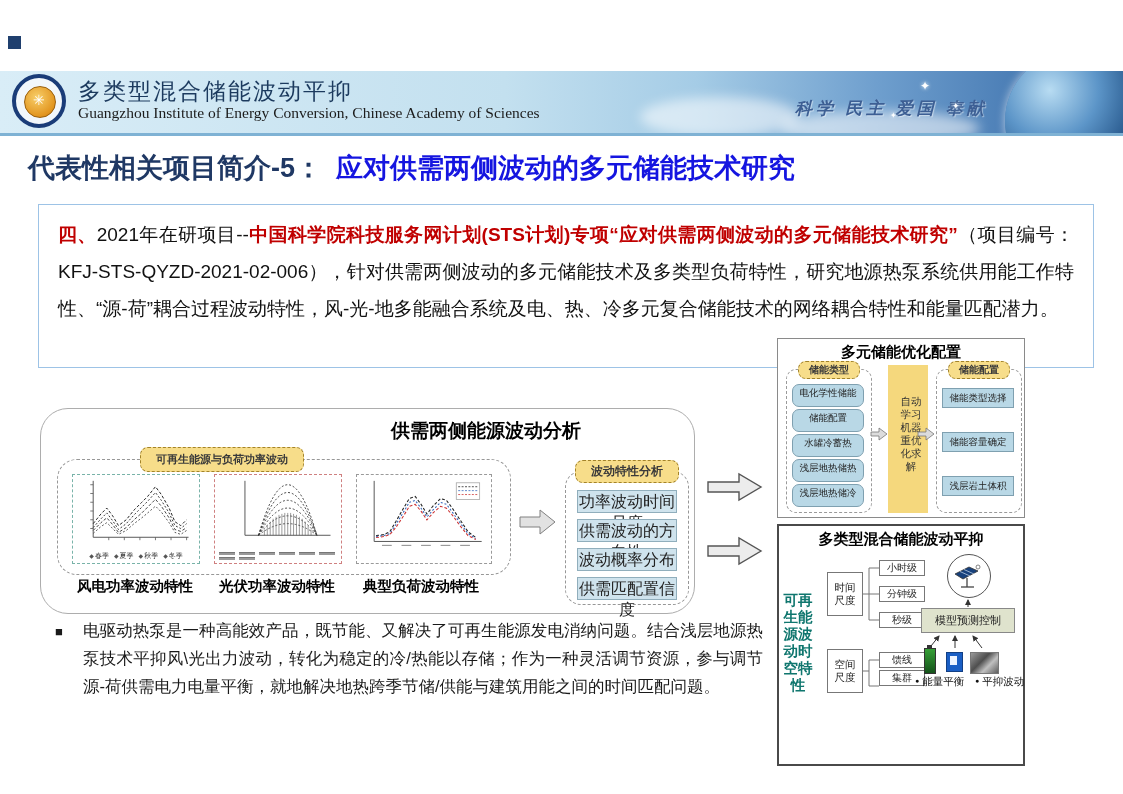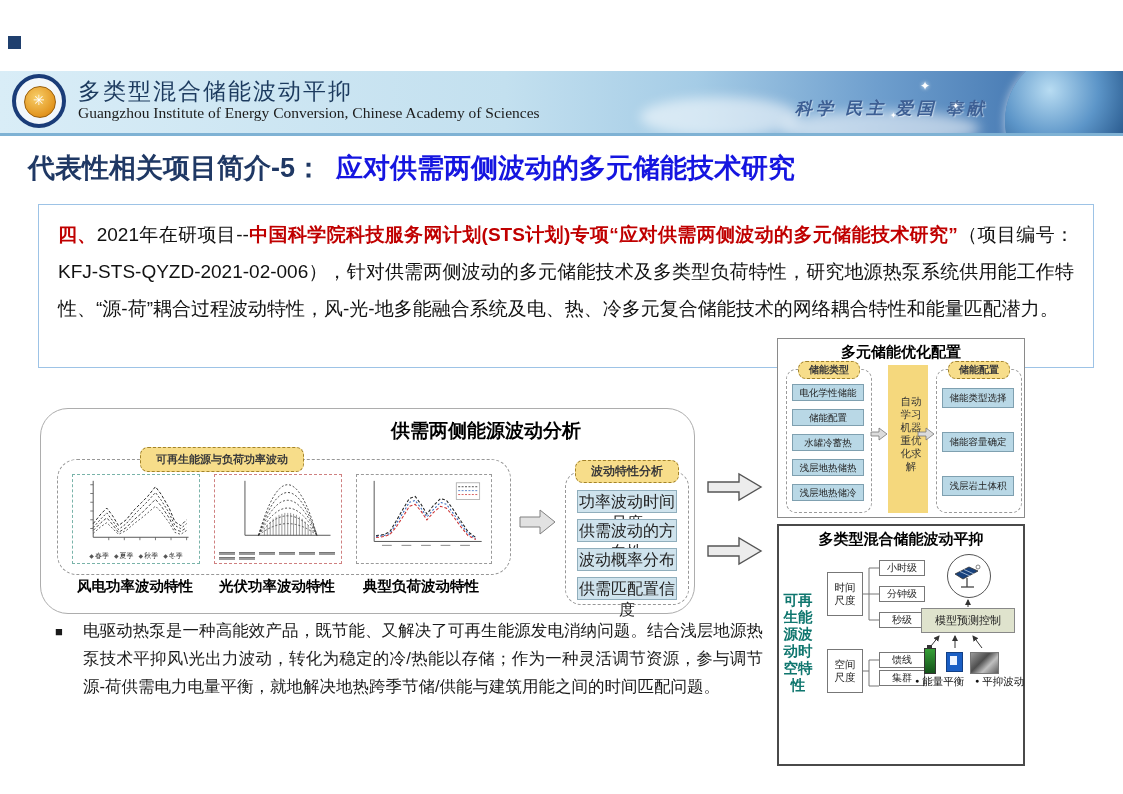--- a/index.html
+++ b/index.html
@@ -71,21 +71,21 @@
   .big-arrow{width:58px;height:30px;}
 
   
   .storage{left:777px;top:338px;width:248px;height:180px;border:1px solid #8a8a8a;background:#fff;box-sizing:border-box;}
   .sc-title{left:0;top:4px;width:100%;text-align:center;font-size:15px;font-weight:bold;color:#000;}
   .sc-col{top:30px;width:84px;height:142px;border:1px dashed #9a9a9a;border-radius:10px;}
   .scl{left:8px;} .scr{left:158px;}
   .sc-oval{left:11px;top:-9px;width:62px;height:18px;font-size:10px;line-height:16px;}
   .sc-item{left:5px;width:72px;background:#b9d8e6;border:1px solid #7fa0b0;font-size:9.5px;
     text-align:center;color:#222;box-sizing:border-box;}
-  .sc-item5{height:17px;line-height:15px;}
+  .sc-item5{height:23px;line-height:15px;border-radius:7px;}
   .sc-item3{height:20px;line-height:18px;}
   .sc-bar{left:110px;top:26px;width:40px;height:148px;background:#f5d87d;box-sizing:border-box;
     font-size:10.5px;line-height:13px;word-break:break-all;text-align:center;padding:30px 3px 0 9px;color:#333;}
   .mini-arrow{width:18px;height:14px;}
 
   
   .smooth{left:777px;top:524px;width:248px;height:242px;border:2px solid #4a4a4a;background:#fff;box-sizing:border-box;}
   .sm-title{left:0;top:4px;width:100%;text-align:center;font-size:15px;font-weight:bold;color:#000;}
   .side-label{left:2px;top:66px;width:34px;font-size:14.5px;font-weight:bold;color:#0f766e;
     line-height:17px;word-break:break-all;text-align:center;}

